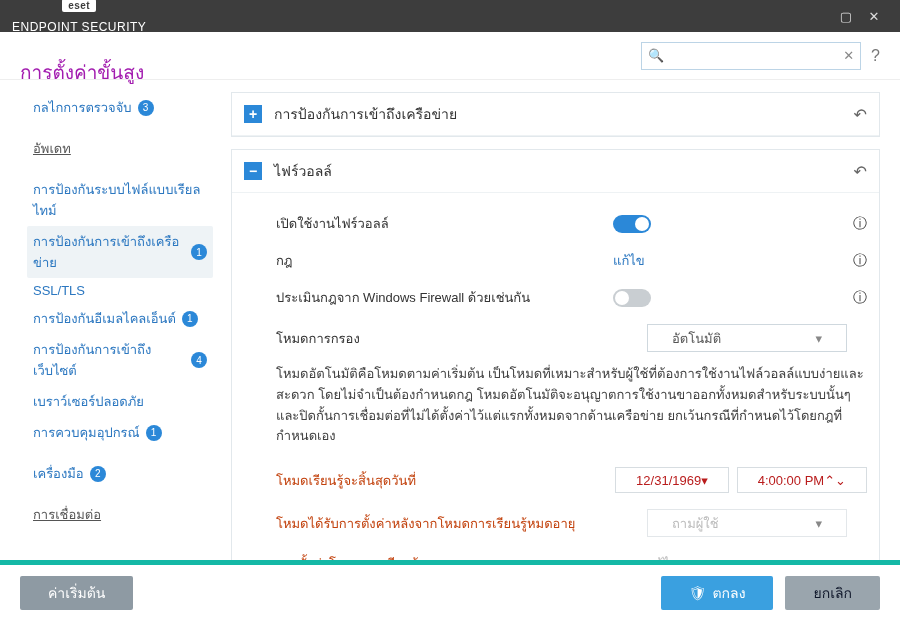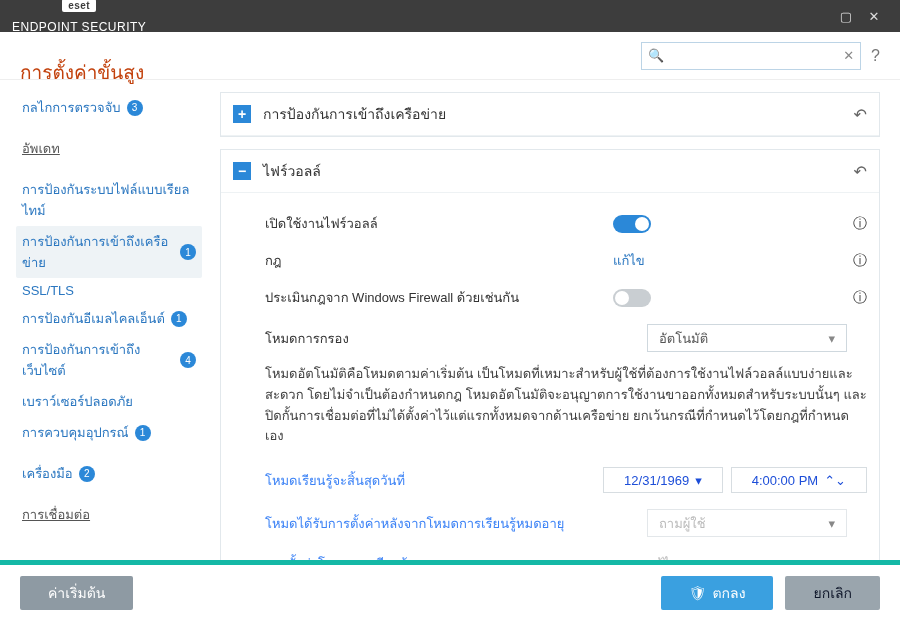--- a/index.html
+++ b/index.html
@@ -3,53 +3,53 @@
 <meta charset="utf-8">
 <style>
 * { box-sizing: border-box; margin: 0; padding: 0; }
 body { font-family: "Segoe UI", Tahoma, sans-serif; font-size: 13px; color: #333; background: #fff; width: 900px; height: 620px; overflow: hidden; }
 .titlebar { height: 32px; background: #3d3d3d; color: #fff; display: flex; align-items: center; padding: 0 12px; }
 .titlebar .brand { display: flex; align-items: center; gap: 8px; font-size: 12px; letter-spacing: 0.5px; flex-direction: column; }
 .titlebar .brand .eset-logo { background: #fff; color: #3d3d3d; font-weight: bold; padding: 1px 6px; border-radius: 2px; font-size: 10px; }
 .titlebar .spacer { flex: 1; }
 .titlebar .win-btn { width: 28px; height: 28px; display: flex; align-items: center; justify-content: center; color: #ddd; cursor: pointer; }
 .header { height: 48px; display: flex; align-items: center; padding: 0 20px; border-bottom: 1px solid #eee; }
-.header .title { font-size: 19px; color: #c2410c; margin-top: 33px; }
+.header .title { font-size: 19px; color: #a21caf; margin-top: 33px; }
 .header .spacer { flex: 1; }
 .search-box { display: flex; align-items: center; border: 1px solid #bcd4e6; border-radius: 0; width: 220px; height: 28px; padding: 0 6px; }
 .search-box input { border: none; outline: none; flex: 1; font-size: 13px; background: transparent; }
 .search-box .icon { color: #888; font-size: 13px; }
 .help-icon { margin-left: 10px; color: #777; font-size: 16px; cursor: pointer; }
 .body { display: flex; height: calc(620px - 32px - 48px - 60px); }
-.sidebar { width: 210px; padding: 12px 8px 12px 16px; overflow-y: auto; }
+.sidebar { width: 210px; padding: 12px 8px 12px 16px; overflow-y: auto; margin-left: 11px; }
 .sidebar .item { display: flex; align-items: center; padding: 5px 6px; cursor: pointer; color: #2b77c0; font-size: 13px; border-radius: 2px; gap:6px;}
 .sidebar .item.dim { color: #555; text-decoration: underline; }
 .sidebar .item.active { background: #eef3f6; }
 .sidebar .item.sub { padding-left: 6px; }
 .sidebar .badge { background: #2b88d8; color: #fff; border-radius: 8px; min-width: 16px; height: 16px; font-size: 10px; display: inline-flex; align-items: center; justify-content: center; padding: 0 4px; }
 .content { flex: 1; padding: 12px 20px 12px 10px; overflow-y: auto; }
 .panel { border: 1px solid #e2e8ec; margin-bottom: 12px; background: #fff; }
 .panel-header { display: flex; align-items: center; padding: 10px 12px; gap: 12px; border-bottom: 1px solid #eef2f4; }
 .expand-btn { width: 18px; height: 18px; background: #2b88d8; color: #fff; display: flex; align-items: center; justify-content: center; font-weight: bold; font-size: 14px; cursor: pointer; }
 .panel-title { flex: 1; font-size: 14px; color: #333; }
 .undo-icon { color: #666; font-size: 16px; cursor: pointer; }
 .info-icon { color: #333; font-size: 14px; cursor: pointer; margin-left: 8px;}
 .panel-body { padding: 12px 12px 12px 44px; }
 .row { display: flex; align-items: center; padding: 8px 0; gap: 12px; }
 .row .label { flex: 1; color: #333; font-size: 13px; }
-.row.disabled .label, .row.disabled .value { color: #3b82f6; }
+.row.disabled .label, .row.disabled .value { color: #c2410c; }
 .toggle { width: 38px; height: 18px; border-radius: 10px; background: #2b88d8; position: relative; cursor: pointer; }
 .toggle::after { content:""; position:absolute; right:2px; top:2px; width:14px; height:14px; background:#fff; border-radius:50%; }
 .toggle.off { background: #c9ced2; }
 .toggle.off::after { left:2px; right:auto; }
 .link { color: #2b77c0; cursor: pointer; }
-.select { border: 1px solid #cfd8de; height: 28px; padding: 0 11px; min-width: 200px; display: flex; align-items: center; justify-content: space-between; cursor: pointer; color:#555; font-size:13px;}
+.select { border: 1px solid #cfd8de; height: 28px; padding: 0 24px; min-width: 200px; display: flex; align-items: center; justify-content: space-between; cursor: pointer; color:#555; font-size:13px;}
 .select .chev { color:#888; }
 .desc { font-size: 13px; color: #404040; line-height: 1.6; padding: 4px 0 12px 0; }
-.dateinput, .timeinput { border:1px solid #d7dde1; height:26px; padding:0 20px; display:inline-flex; align-items:center; color:#1d4ed8; font-size:13px; gap:6px;}
+.dateinput, .timeinput { border:1px solid #d7dde1; height:26px; padding:0 20px; display:inline-flex; align-items:center; color:#b91c1c; font-size:13px; }
 .row .rcol { display:flex; align-items:center; gap:8px; min-width: 220px; justify-content:flex-start;}
 .row .rcol.wide { min-width:220px; }
 .footer { height: 60px; display: flex; align-items: center; padding: 0 20px; gap: 12px; border-top: 5px solid #14b8a6; }
 .footer .spacer { flex: 1; }
 .btn { height: 34px; padding: 0 28px; border: none; border-radius: 2px; font-size: 14px; cursor: pointer; }
 .btn-default { background: #8e9aa3; color: #fff; }
 .btn-primary { background: #3aa0e0; color: #fff; display:inline-flex; align-items:center; gap:6px;}
 .btn-cancel { background: #9aa5ad; color: #0f172a; }
 .shield { display:inline-block; }
 </style>

